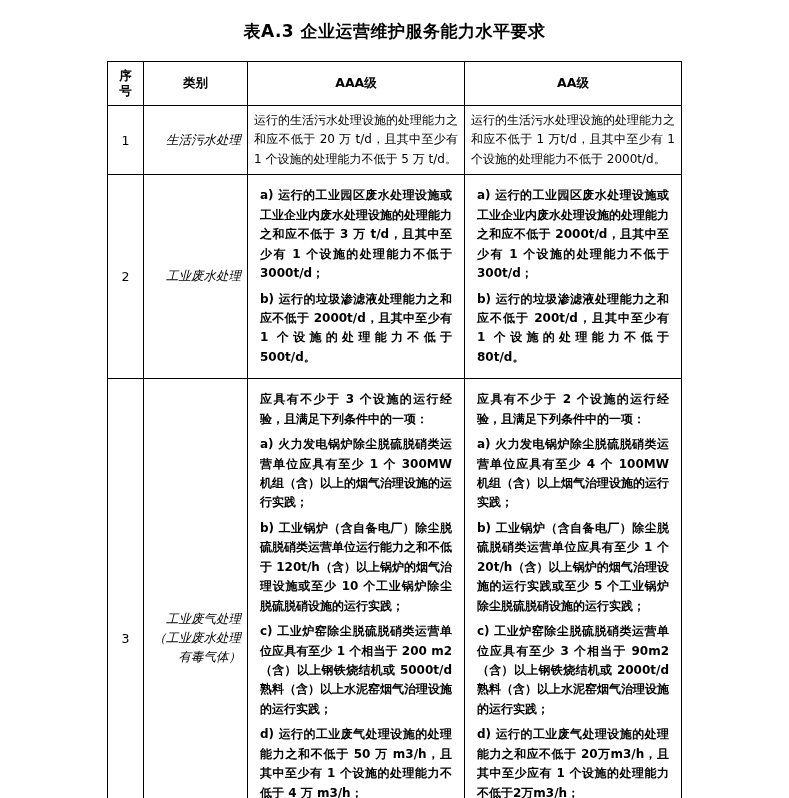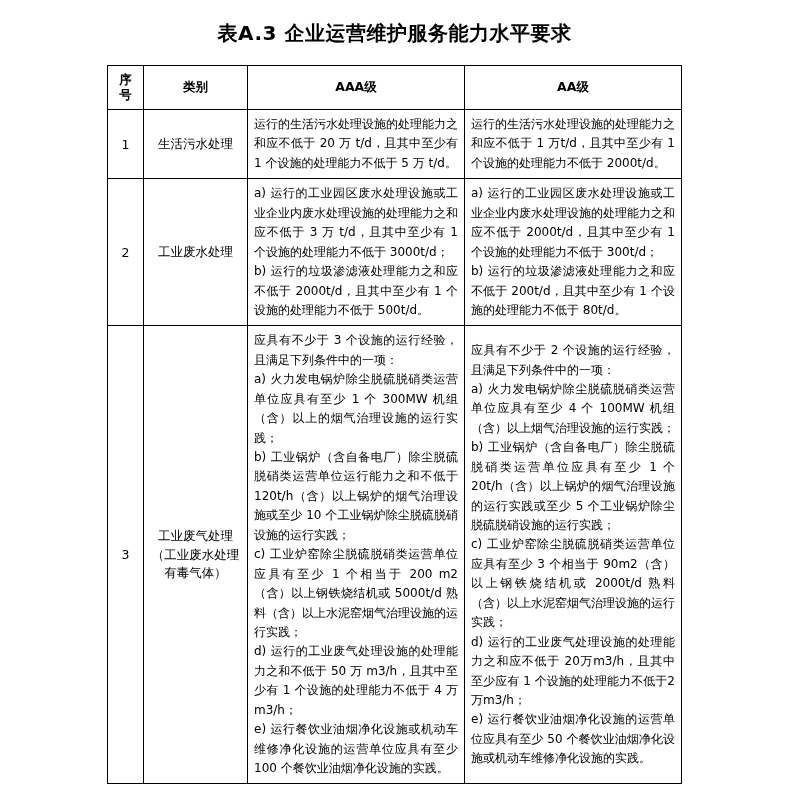--- a/index.html
+++ b/index.html
@@ -15,21 +15,21 @@
     overflow: hidden;
   }
   .page {
     position: relative;
     width: 789px;
     height: 798px;
     box-sizing: border-box;
   }
   .doc-title {
     text-align: center;
-    font-size: 20px;
+    font-size: 17px;
     font-weight: bold;
     letter-spacing: 0.5px;
     padding-top: 20px;
     padding-bottom: 18px;
   }
   table.spec {
     border-collapse: collapse;
     table-layout: fixed;
     margin: 0 auto;
     width: 574px;
@@ -53,35 +53,37 @@
     height: 44px;
   }
   thead td.no-head {
     line-height: 1.15;
   }
   td.cell-no {
     text-align: center;
     font-size: 12.5px;
   }
   td.cell-cat {
-    text-align: center;
+    text-align: right;
     font-size: 12.5px;
     line-height: 1.5;
+    font-style: italic;
   }
   td.cell-body {
     font-size: 12px;
     line-height: 1.62;
     text-align: justify;
     text-justify: inter-ideograph;
     vertical-align: top;
     padding-top: 7px;
     padding-bottom: 7px;
   }
   td.cell-body p {
-    margin: 0;
+    margin: 6px;
+    font-weight: bold;
   }
 </style>
 </head>
 <body>
 
 <div class="page">
 
   <div class="doc-title">表A.3   企业运营维护服务能力水平要求</div>
 
   <table class="spec">

